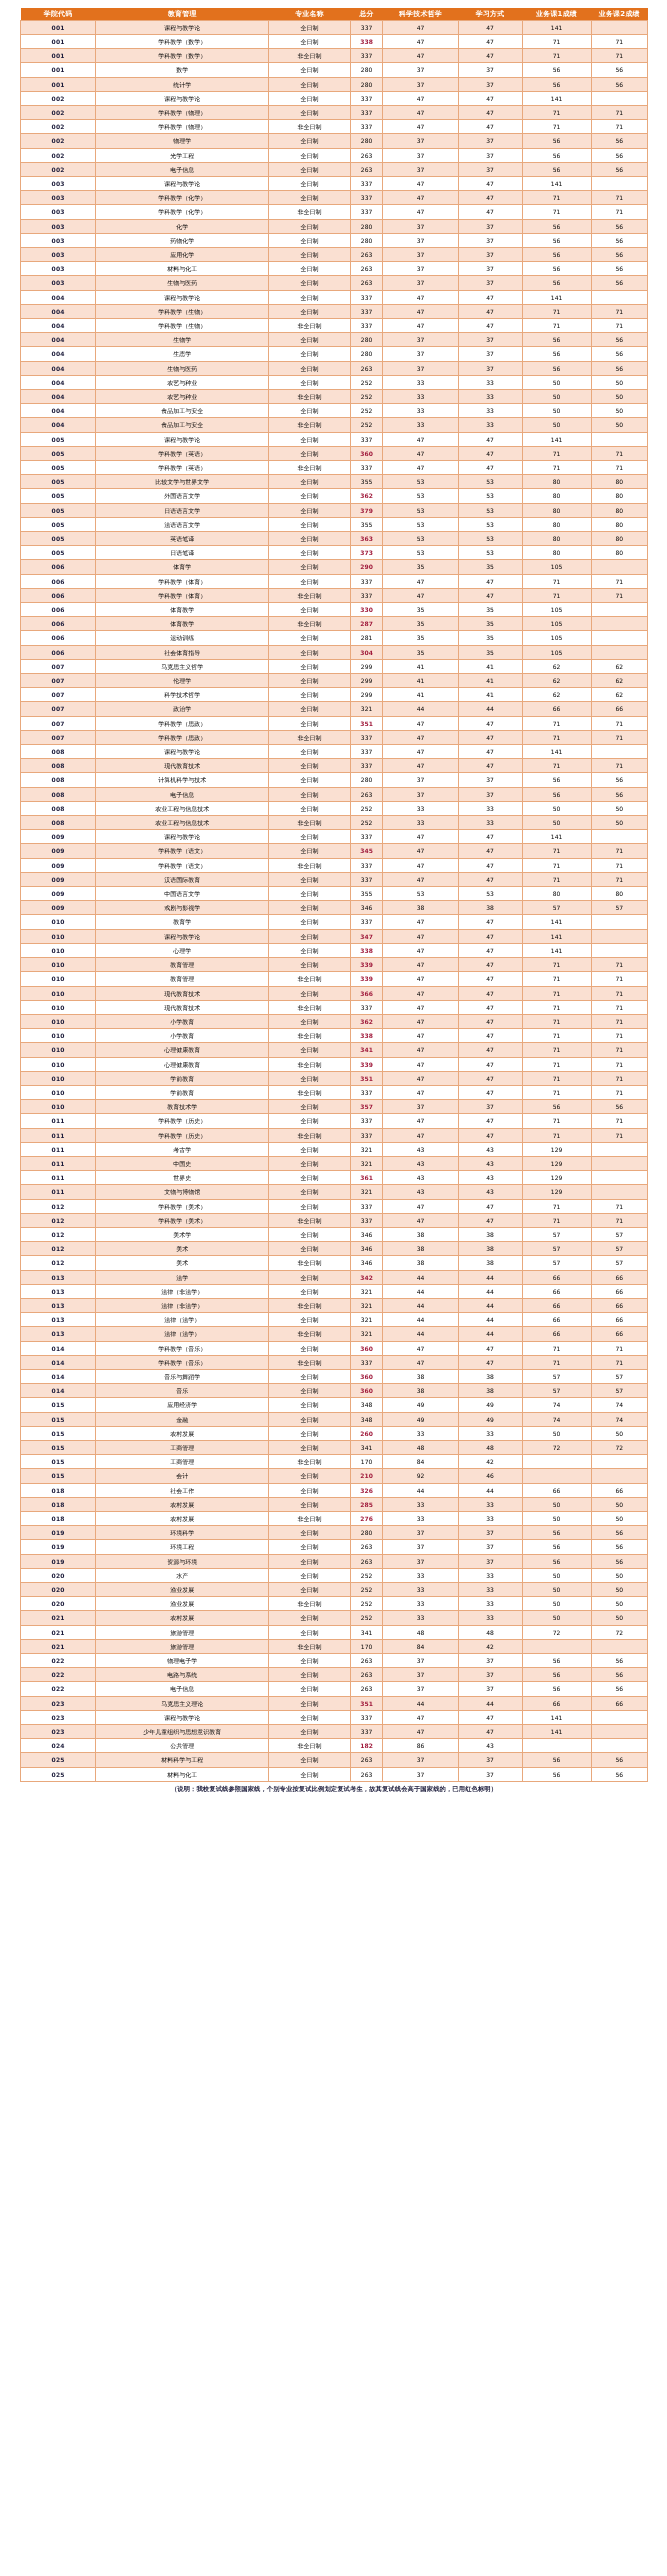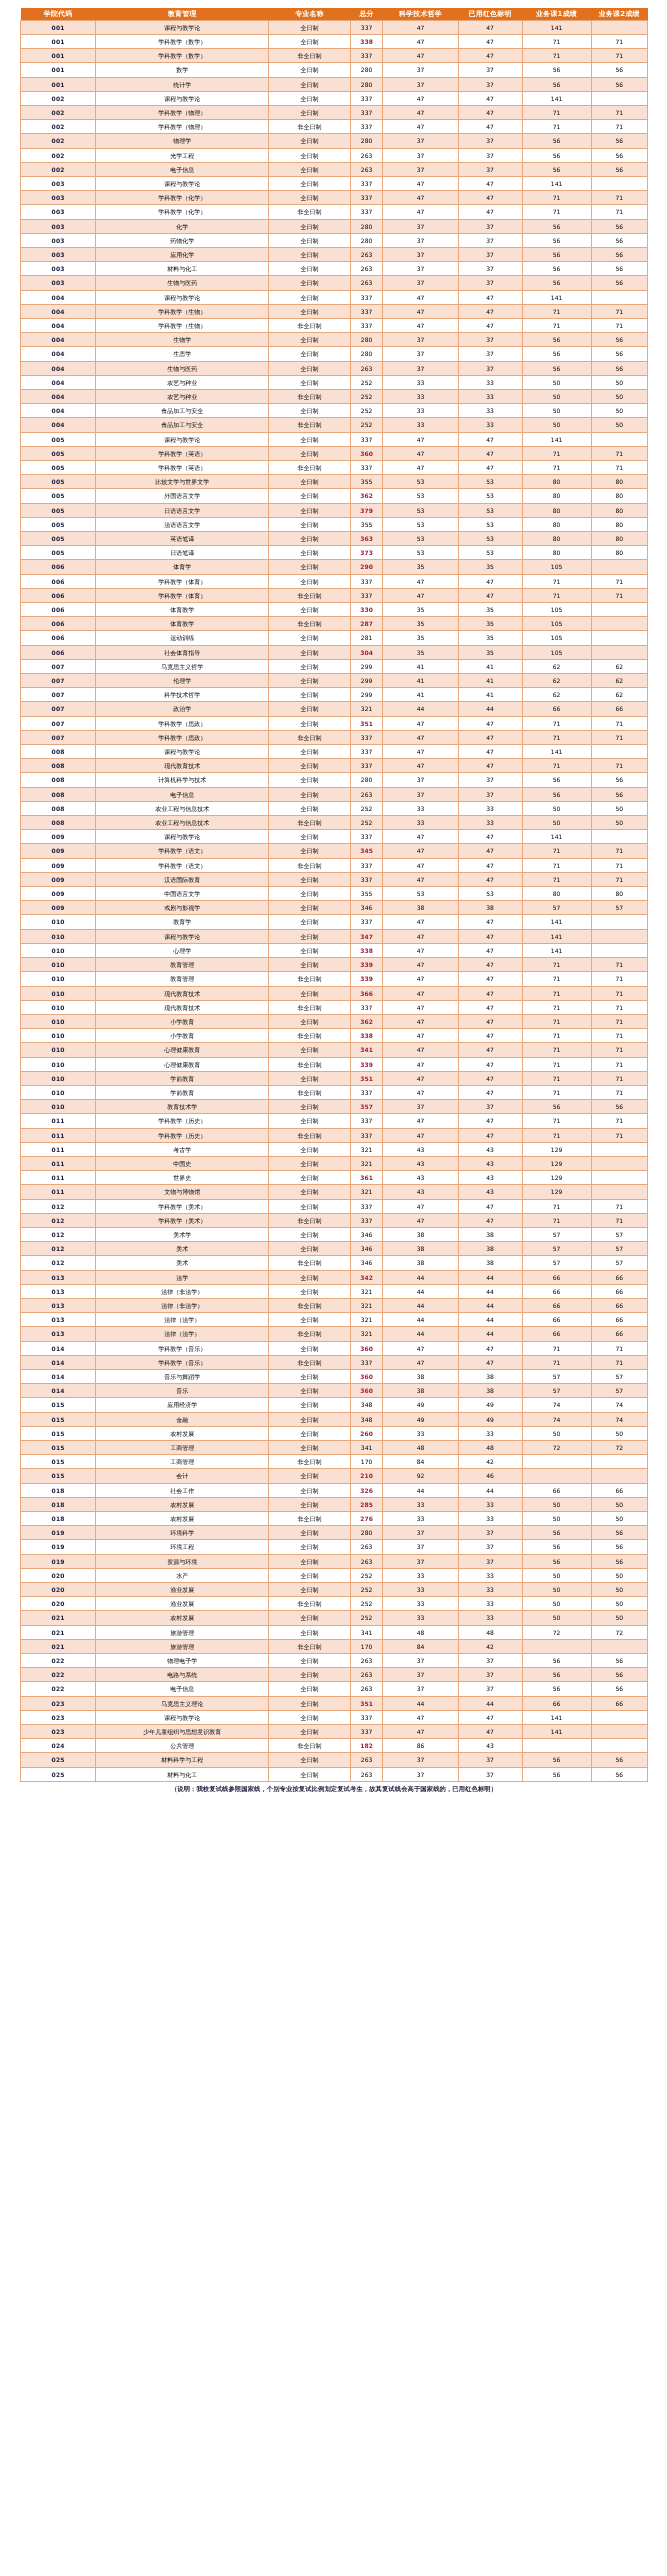--- a/index.html
+++ b/index.html
@@ -98,21 +98,21 @@
         <col class="c-course1">
         <col class="c-course2">
     </colgroup>
     <thead>
       <tr>
         <th>学院代码</th>
         <th>教育管理</th>
         <th>专业名称</th>
         <th>总分</th>
         <th>科学技术哲学</th>
-        <th>已用红色标明</th>
+        <th>学习方式</th>
         <th>业务课1成绩</th>
         <th>业务课2成绩</th>
       </tr>
     </thead>
     <tbody id="table-body">
         <tr class="odd">
           <td class="college">001</td>
           <td class="major">课程与教学论</td>
           <td class="mode">全日制</td>
           <td class="total">337</td>

